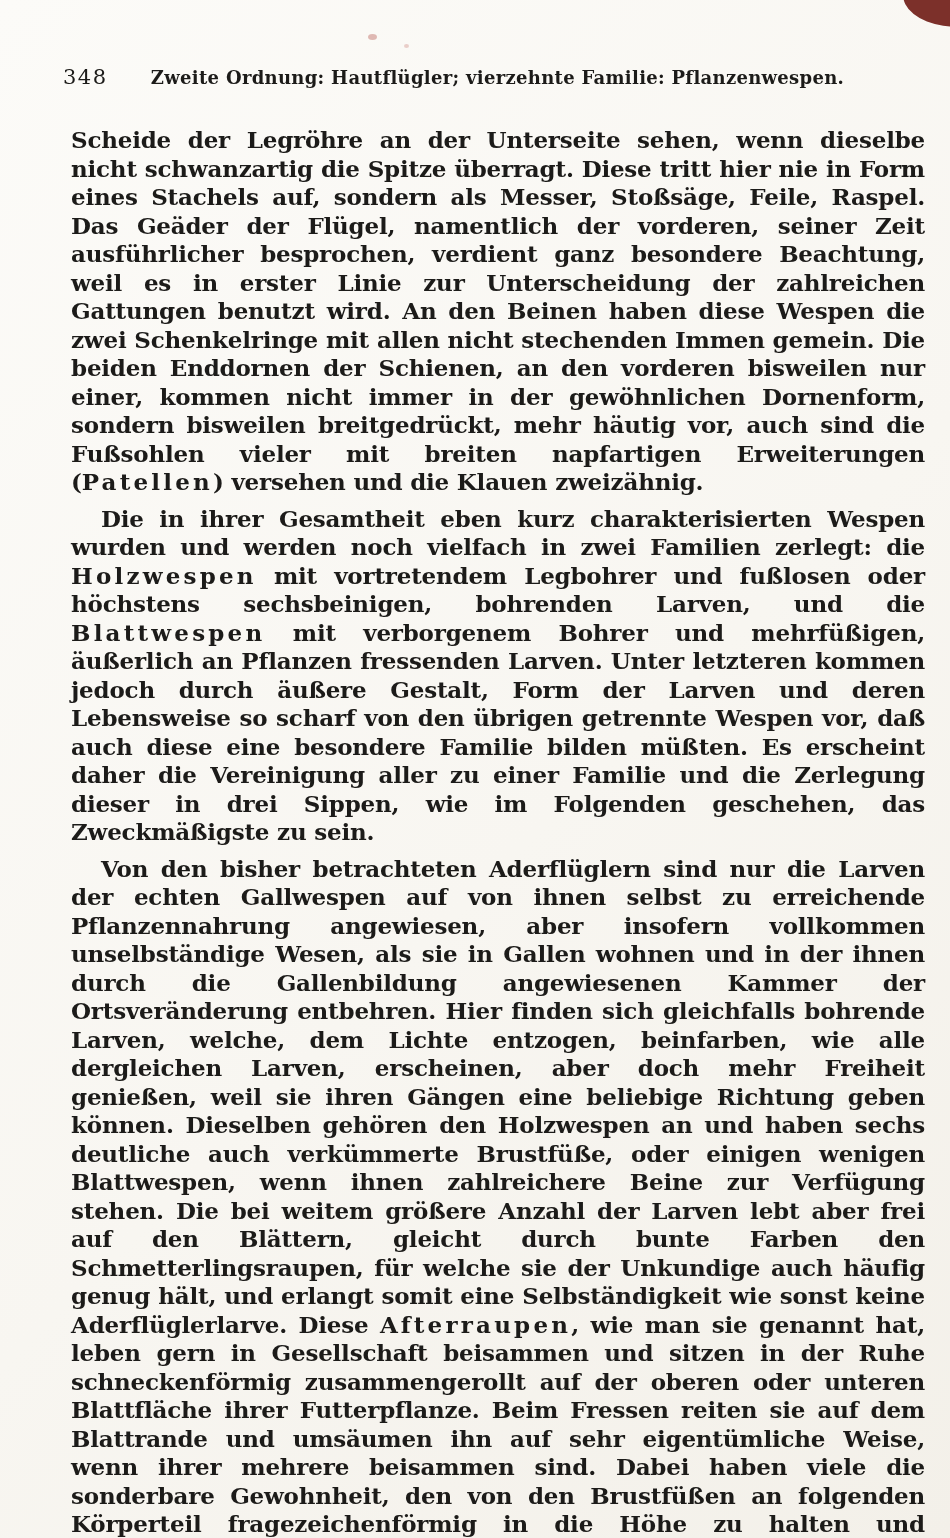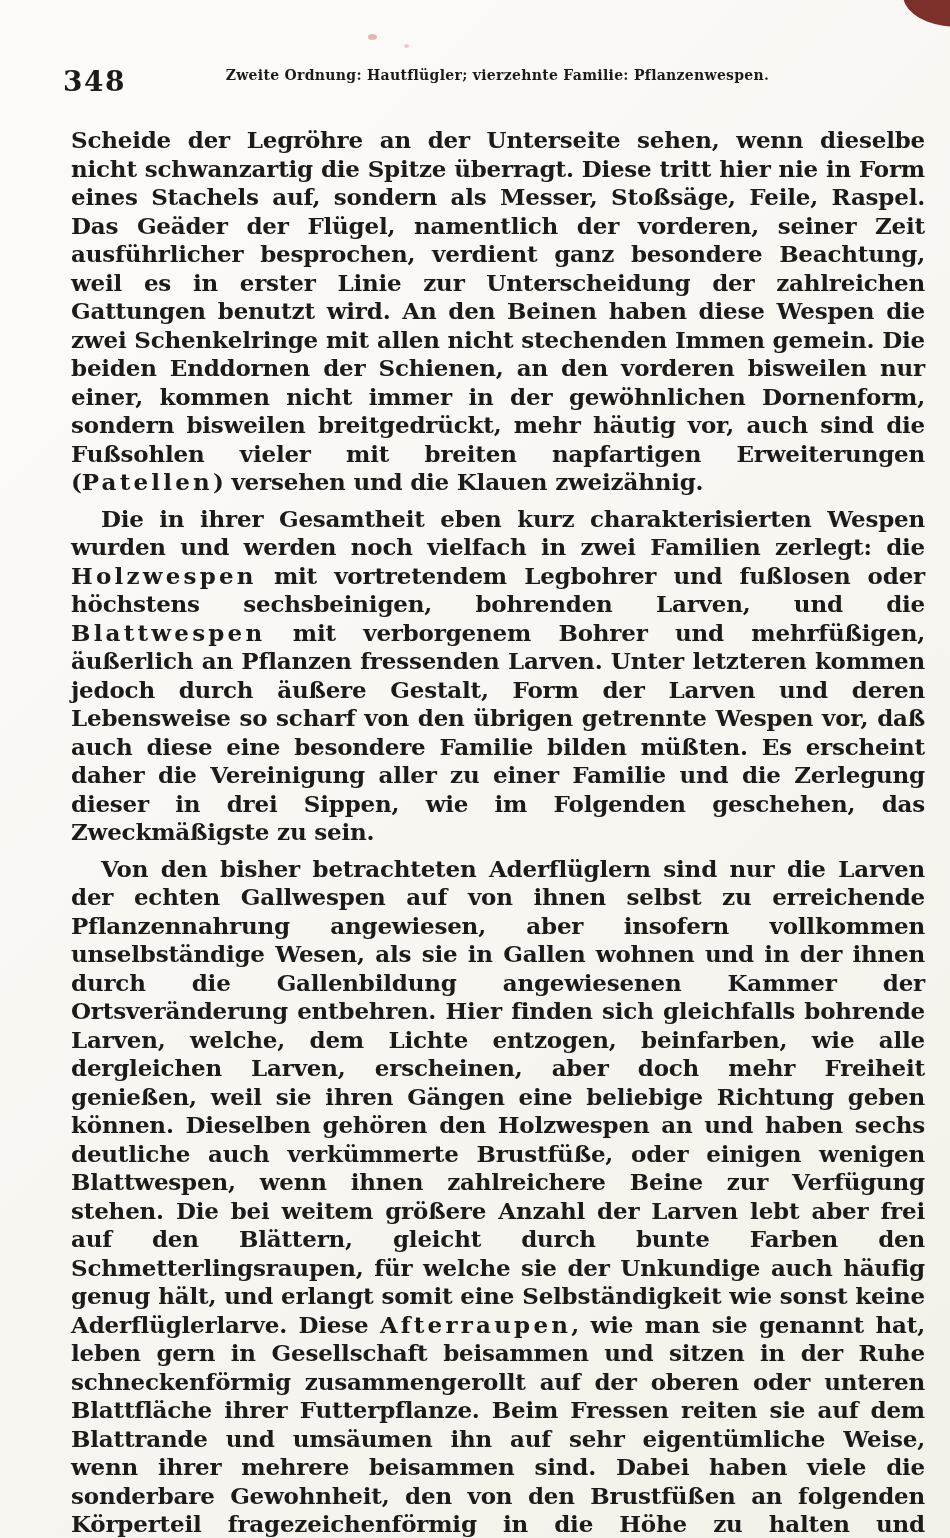--- a/index.html
+++ b/index.html
@@ -37,28 +37,28 @@
     position: absolute;
     top: 64px;
     left: 63px;
     right: 18px;
     height: 32px;
   }
   .page-number {
     position: absolute;
     left: 0;
     top: 1px;
-    font-size: 28px;
-    font-weight: bold;
+    font-size: 21px;
+    font-weight: normal;
     letter-spacing: 1.5px;
   }
   .running-title {
     text-align: center;
     padding: 3px 70px 0 70px;
-    font-size: 14px;
+    font-size: 18px;
     font-weight: bold;
     letter-spacing: 0.3px;
     white-space: nowrap;
   }
 
   .text-block {
     position: absolute;
     top: 118px;
     left: 63px;
     right: 17px;

